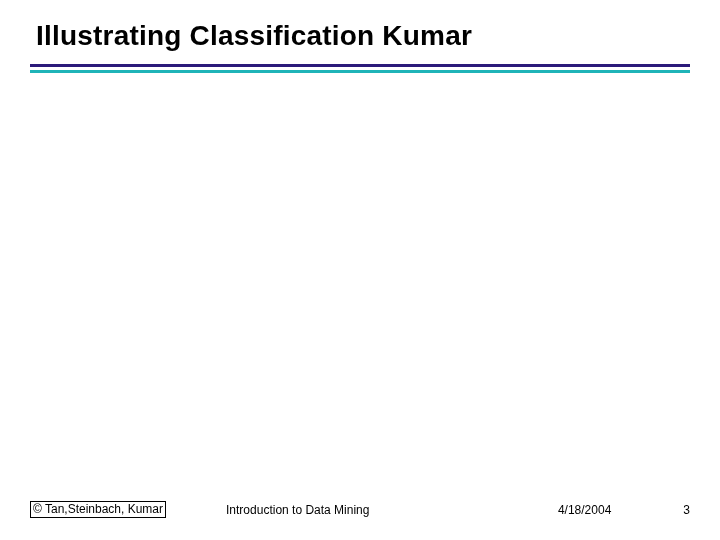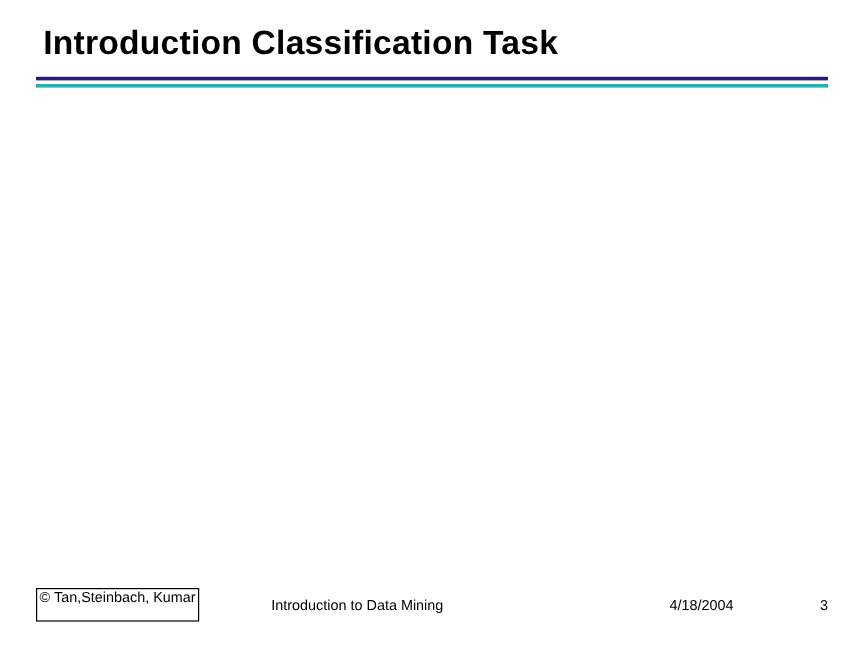--- a/index.html
+++ b/index.html
@@ -46,41 +46,41 @@
     right: 30px;
     bottom: 22px;
     display: flex;
     align-items: center;
     font-family: Arial, Helvetica, sans-serif;
     font-size: 12px;
   }
   .footer .copyright {
     flex: 0 0 auto;
     border: 1px solid #000;
-    padding: 0 2px 12px 2px;
+    padding: 0 2px 1px 2px;
     line-height: 14px;
   }
   .footer .spacer1 { flex: 0 0 60px; }
   .footer .center {
     flex: 0 0 auto;
   }
   .footer .grow { flex: 1 1 auto; }
   .footer .date {
     flex: 0 0 auto;
     margin-right: 72px;
   }
   .footer .page {
     flex: 0 0 auto;
   }
 </style>
 </head>
 <body>
 
 <div class="slide">
-  <div class="title">Introduction Classification Task</div>
+  <div class="title">Illustrating Classification Kumar</div>
   <div class="rule top"></div>
   <div class="rule bottom"></div>
 
   <div class="footer">
     <span class="copyright">© Tan,Steinbach, Kumar</span>
     <span class="spacer1"></span>
     <span class="center">Introduction to Data Mining</span>
     <span class="grow"></span>
     <span class="date">4/18/2004</span>
     <span class="page">3</span>

